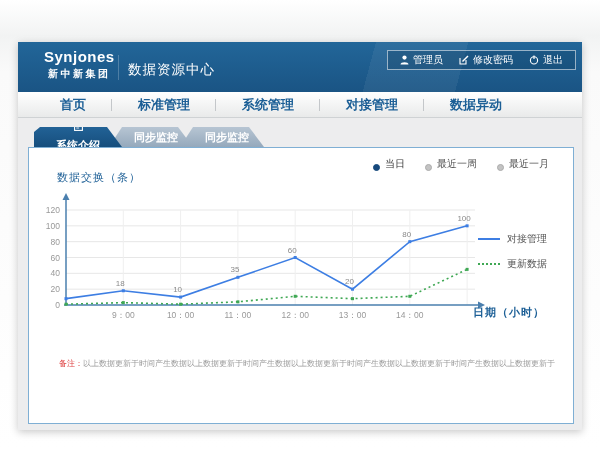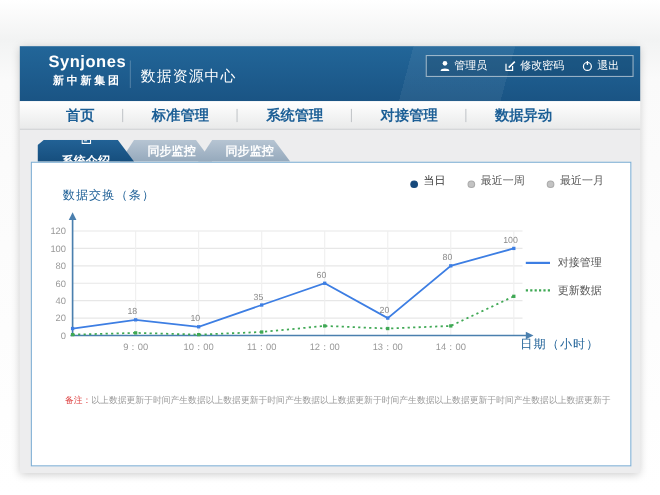--- a/index.html
+++ b/index.html
@@ -46,21 +46,21 @@
 
   
   .card { position:absolute; top:105px; left:10px; width:546px; height:277px;
     background:#fff; border:1px solid #7fafd4; }
   .radios { position:absolute; top:9px; right:24px; display:flex; gap:20px; align-items:center; z-index:2; }
   .radio { display:flex; align-items:flex-end; gap:5px; cursor:pointer; font-size:10px; color:#555; }
   .radio .dot { width:7px; height:7px; border-radius:50%; background:#c3c3c3; border:1px solid #ababab; }
   .radio.selected .dot { background:#16497c; border-color:#16497c; }
   .radio.selected { color:#333; }
   .ylabel { position:absolute; left:28px; top:22px; color:#1d5f96; font-size:11px; letter-spacing:1px; }
-  .xlabel { position:absolute; right:28px; top:157px; color:#1c5f96; font-size:11px; font-weight:normal; letter-spacing:1px; }
+  .xlabel { position:absolute; right:28px; top:157px; color:#1c5f96; font-size:11px; font-weight:bold; letter-spacing:1px; }
   svg.chart { position:absolute; left:0; top:0; }
   svg.chart text { font-family:"Liberation Sans","DejaVu Sans",sans-serif; }
   .legend { position:absolute; right:26px; top:84px; display:flex; flex-direction:column; gap:11px; }
   .legend-item { display:flex; align-items:center; gap:7px; font-size:10px; color:#555; }
   .swatch { width:22px; height:0; border-top:2px solid #000; }
   .note { position:absolute; left:30px; top:210px; font-size:8px; color:#9a9a9a; white-space:nowrap; }
   .note .prefix { color:#dd3c3c; }
 </style>
 </head>
 <body>

